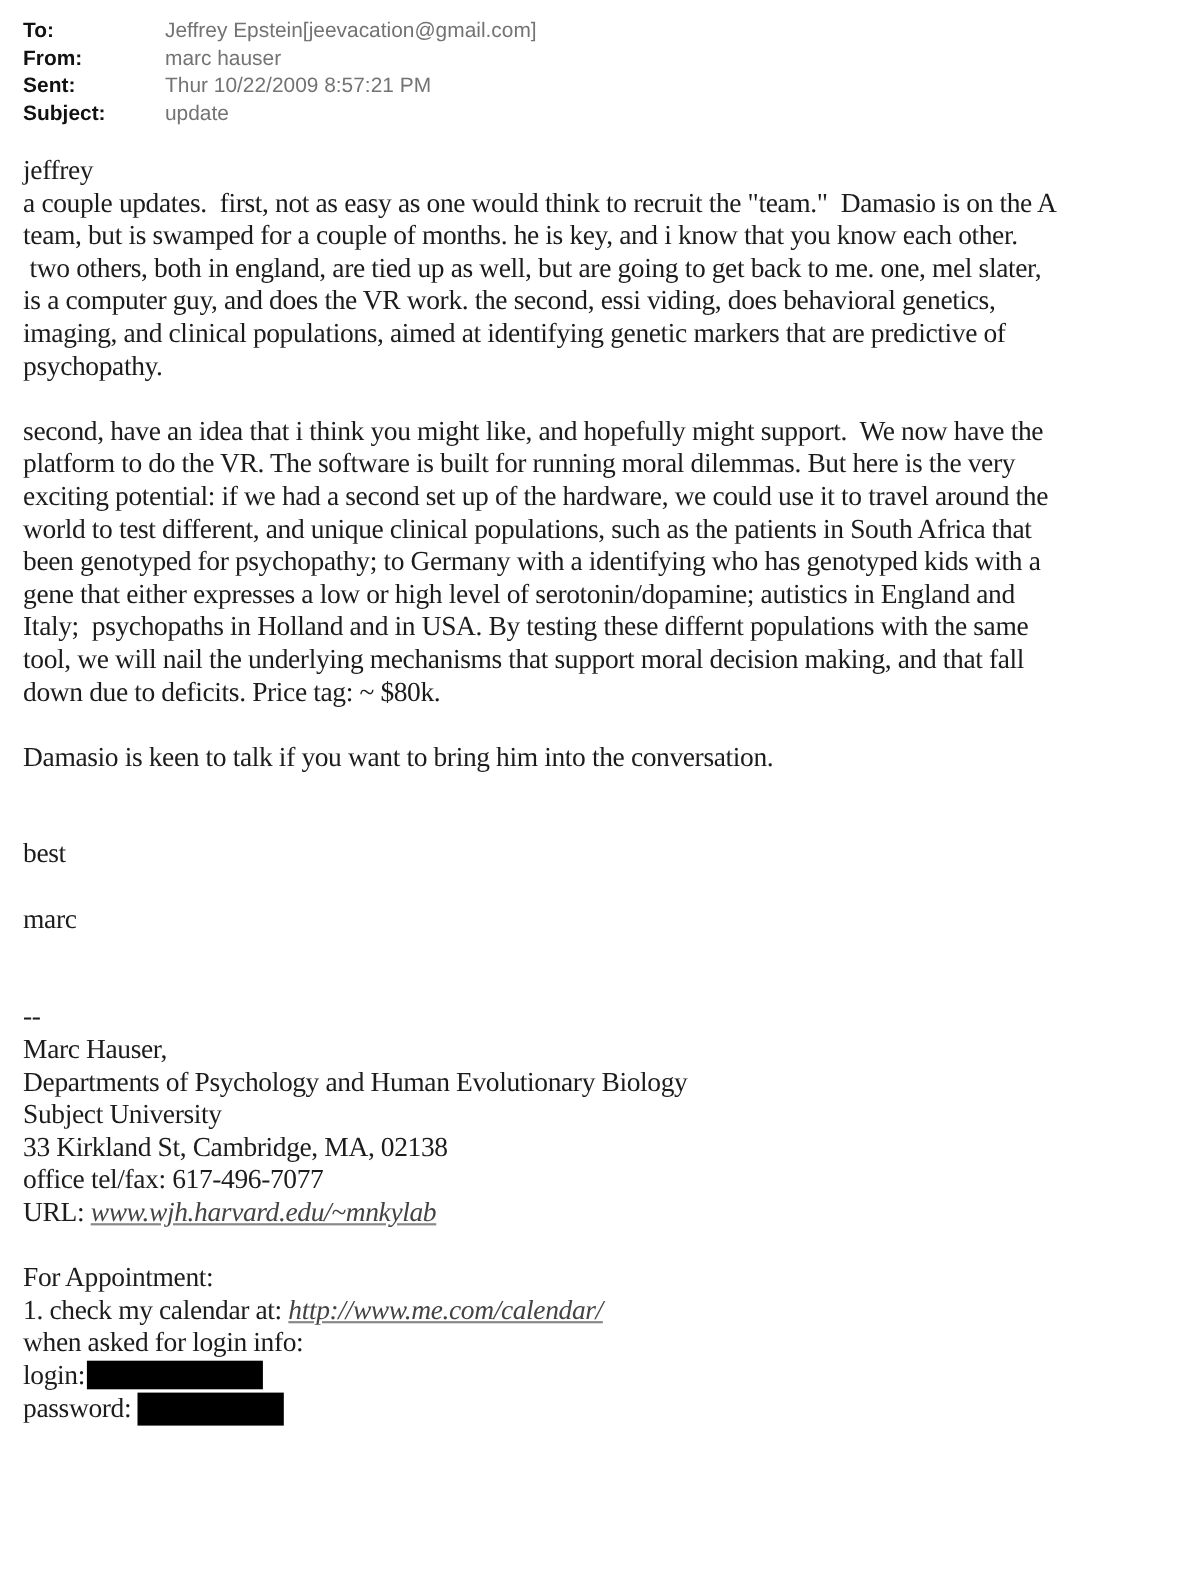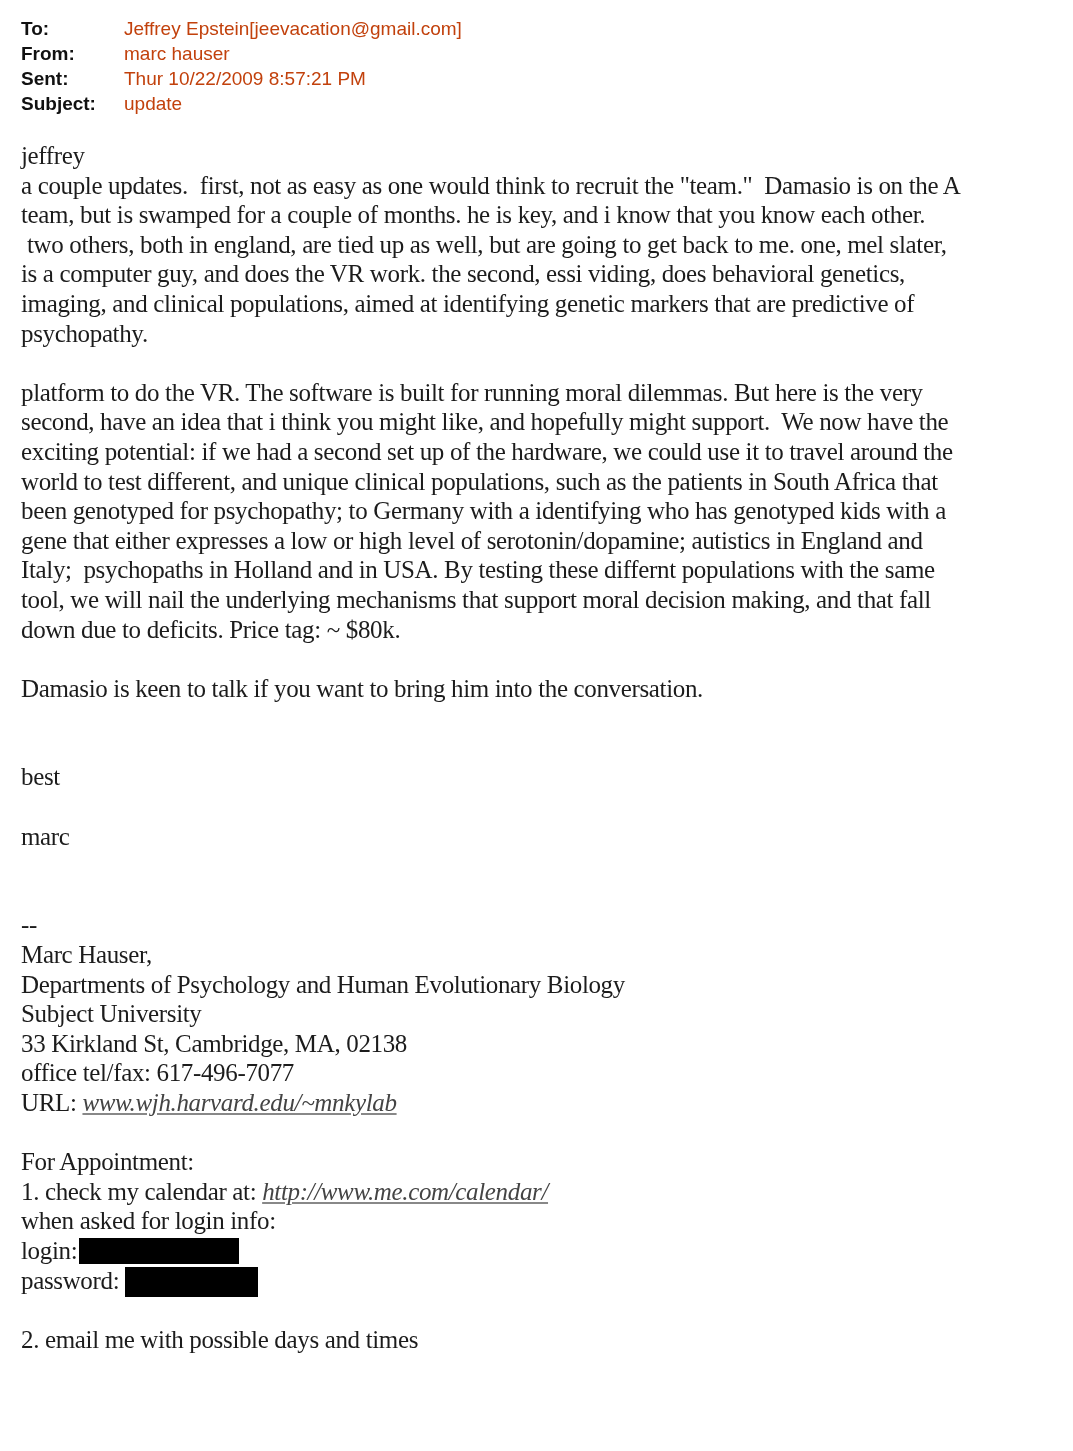--- a/index.html
+++ b/index.html
@@ -17,28 +17,29 @@
     .header {
       position: absolute;
       left: 21px;
       top: 16px;
       font-family: "Liberation Sans", sans-serif;
       font-size: 19px;
       line-height: 25px;
     }
     .header-row {
       display: flex;
+      gap: 26px;
     }
     .header-label {
       width: 103px;
       font-weight: bold;
       color: #111;
     }
     .header-value {
-      color: #c2410c;
+      color: #737373;
     }
     .body {
       position: absolute;
       left: 21px;
       top: 141px;
       width: 1045px;
       font-family: "Liberation Serif", serif;
       font-size: 25px;
       line-height: 29.6px;
       color: #1c1c1c;
@@ -94,22 +95,22 @@
     <span class="line">a couple updates.  first, not as easy as one would think to recruit the "team."  Damasio is on the A</span>
     <span class="line">team, but is swamped for a couple of months. he is key, and i know that you know each other.</span>
     <span class="line"> two others, both in england, are tied up as well, but are going to get back to me. one, mel slater,</span>
     <span class="line">is a computer guy, and does the VR work. the second, essi viding, does behavioral genetics,</span>
     <span class="line">imaging, and clinical populations, aimed at identifying genetic markers that are predictive of</span>
     <span class="line">psychopathy.</span>
   </div>
   <span class="gap"></span>
 
   <div>
+    <span class="line">second, have an idea that i think you might like, and hopefully might support.  We now have the</span>
     <span class="line">platform to do the VR. The software is built for running moral dilemmas. But here is the very</span>
-    <span class="line">second, have an idea that i think you might like, and hopefully might support.  We now have the</span>
     <span class="line">exciting potential: if we had a second set up of the hardware, we could use it to travel around the</span>
     <span class="line">world to test different, and unique clinical populations, such as the patients in South Africa that</span>
     <span class="line">been genotyped for psychopathy; to Germany with a identifying who has genotyped kids with a</span>
     <span class="line">gene that either expresses a low or high level of serotonin/dopamine; autistics in England and</span>
     <span class="line">Italy;  psychopaths in Holland and in USA. By testing these differnt populations with the same</span>
     <span class="line">tool, we will nail the underlying mechanisms that support moral decision making, and that fall</span>
     <span class="line">down due to deficits. Price tag: ~ $80k.</span>
   </div>
   <span class="gap"></span>
 
@@ -134,15 +135,14 @@
   </div>
   <span class="gap"></span>
 
   <div>
     <span class="line">For Appointment:</span>
     <span class="line"><span>1. check my calendar at: </span><span class="link">http://www.me.com/calendar/</span></span>
     <span class="line">when asked for login info:</span>
     <span class="line"><span>login:</span><span class="redaction login"></span></span>
     <span class="line"><span>password:</span><span class="redaction password"></span></span>
     <span class="gap"></span>
-    <span class="line">2. email me with possible days and times</span>
   </div>
 </div>
 
 </body></html>

